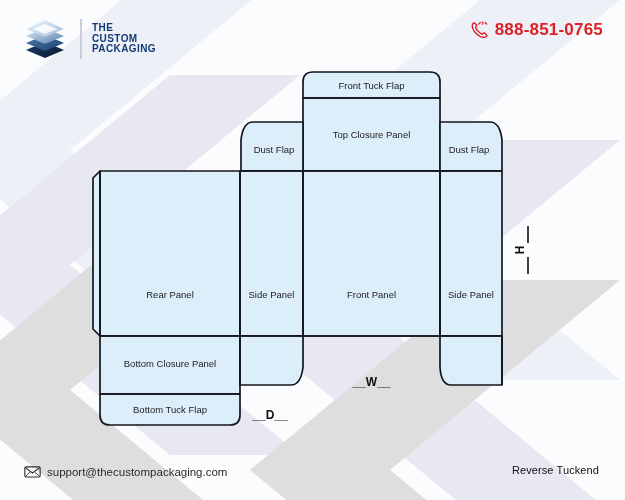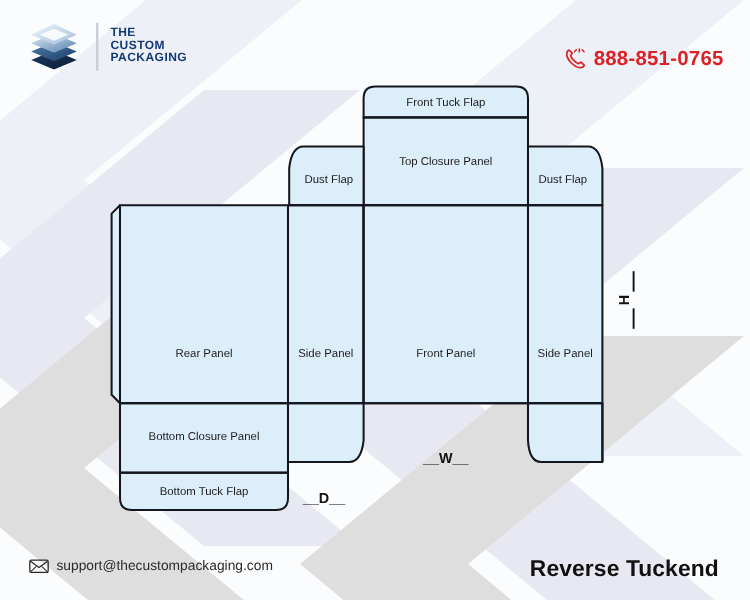--- a/index.html
+++ b/index.html
@@ -61,21 +61,21 @@
   }
   #logo-text span {
     font-size: 10px;
     font-weight: bold;
     color: #123a77;
     letter-spacing: 0.4px;
   }
   #phone-block {
     position: absolute;
     right: 22px;
-    top: 39px;
+    top: 20px;
     display: flex;
     align-items: center;
     text-align: right;
   }
   #phone-icon {
     width: 20px;
     height: 20px;
     margin-right: 6px;
     flex: 0 0 auto;
   }
@@ -108,22 +108,22 @@
     flex: 0 0 auto;
   }
   #email-text {
     font-size: 11.5px;
     color: #2b2b2b;
   }
   #style-name {
     position: absolute;
     right: 26px;
     top: 8px;
-    font-size: 19px;
-    font-weight: bold;
+    font-size: 11px;
+    font-weight: normal;
     color: #111111;
     letter-spacing: 0.1px;
   }
   
   #dieline {
     position: absolute;
     left: 0; top: 0;
     width: 625px;
     height: 500px;
     z-index: 3;

